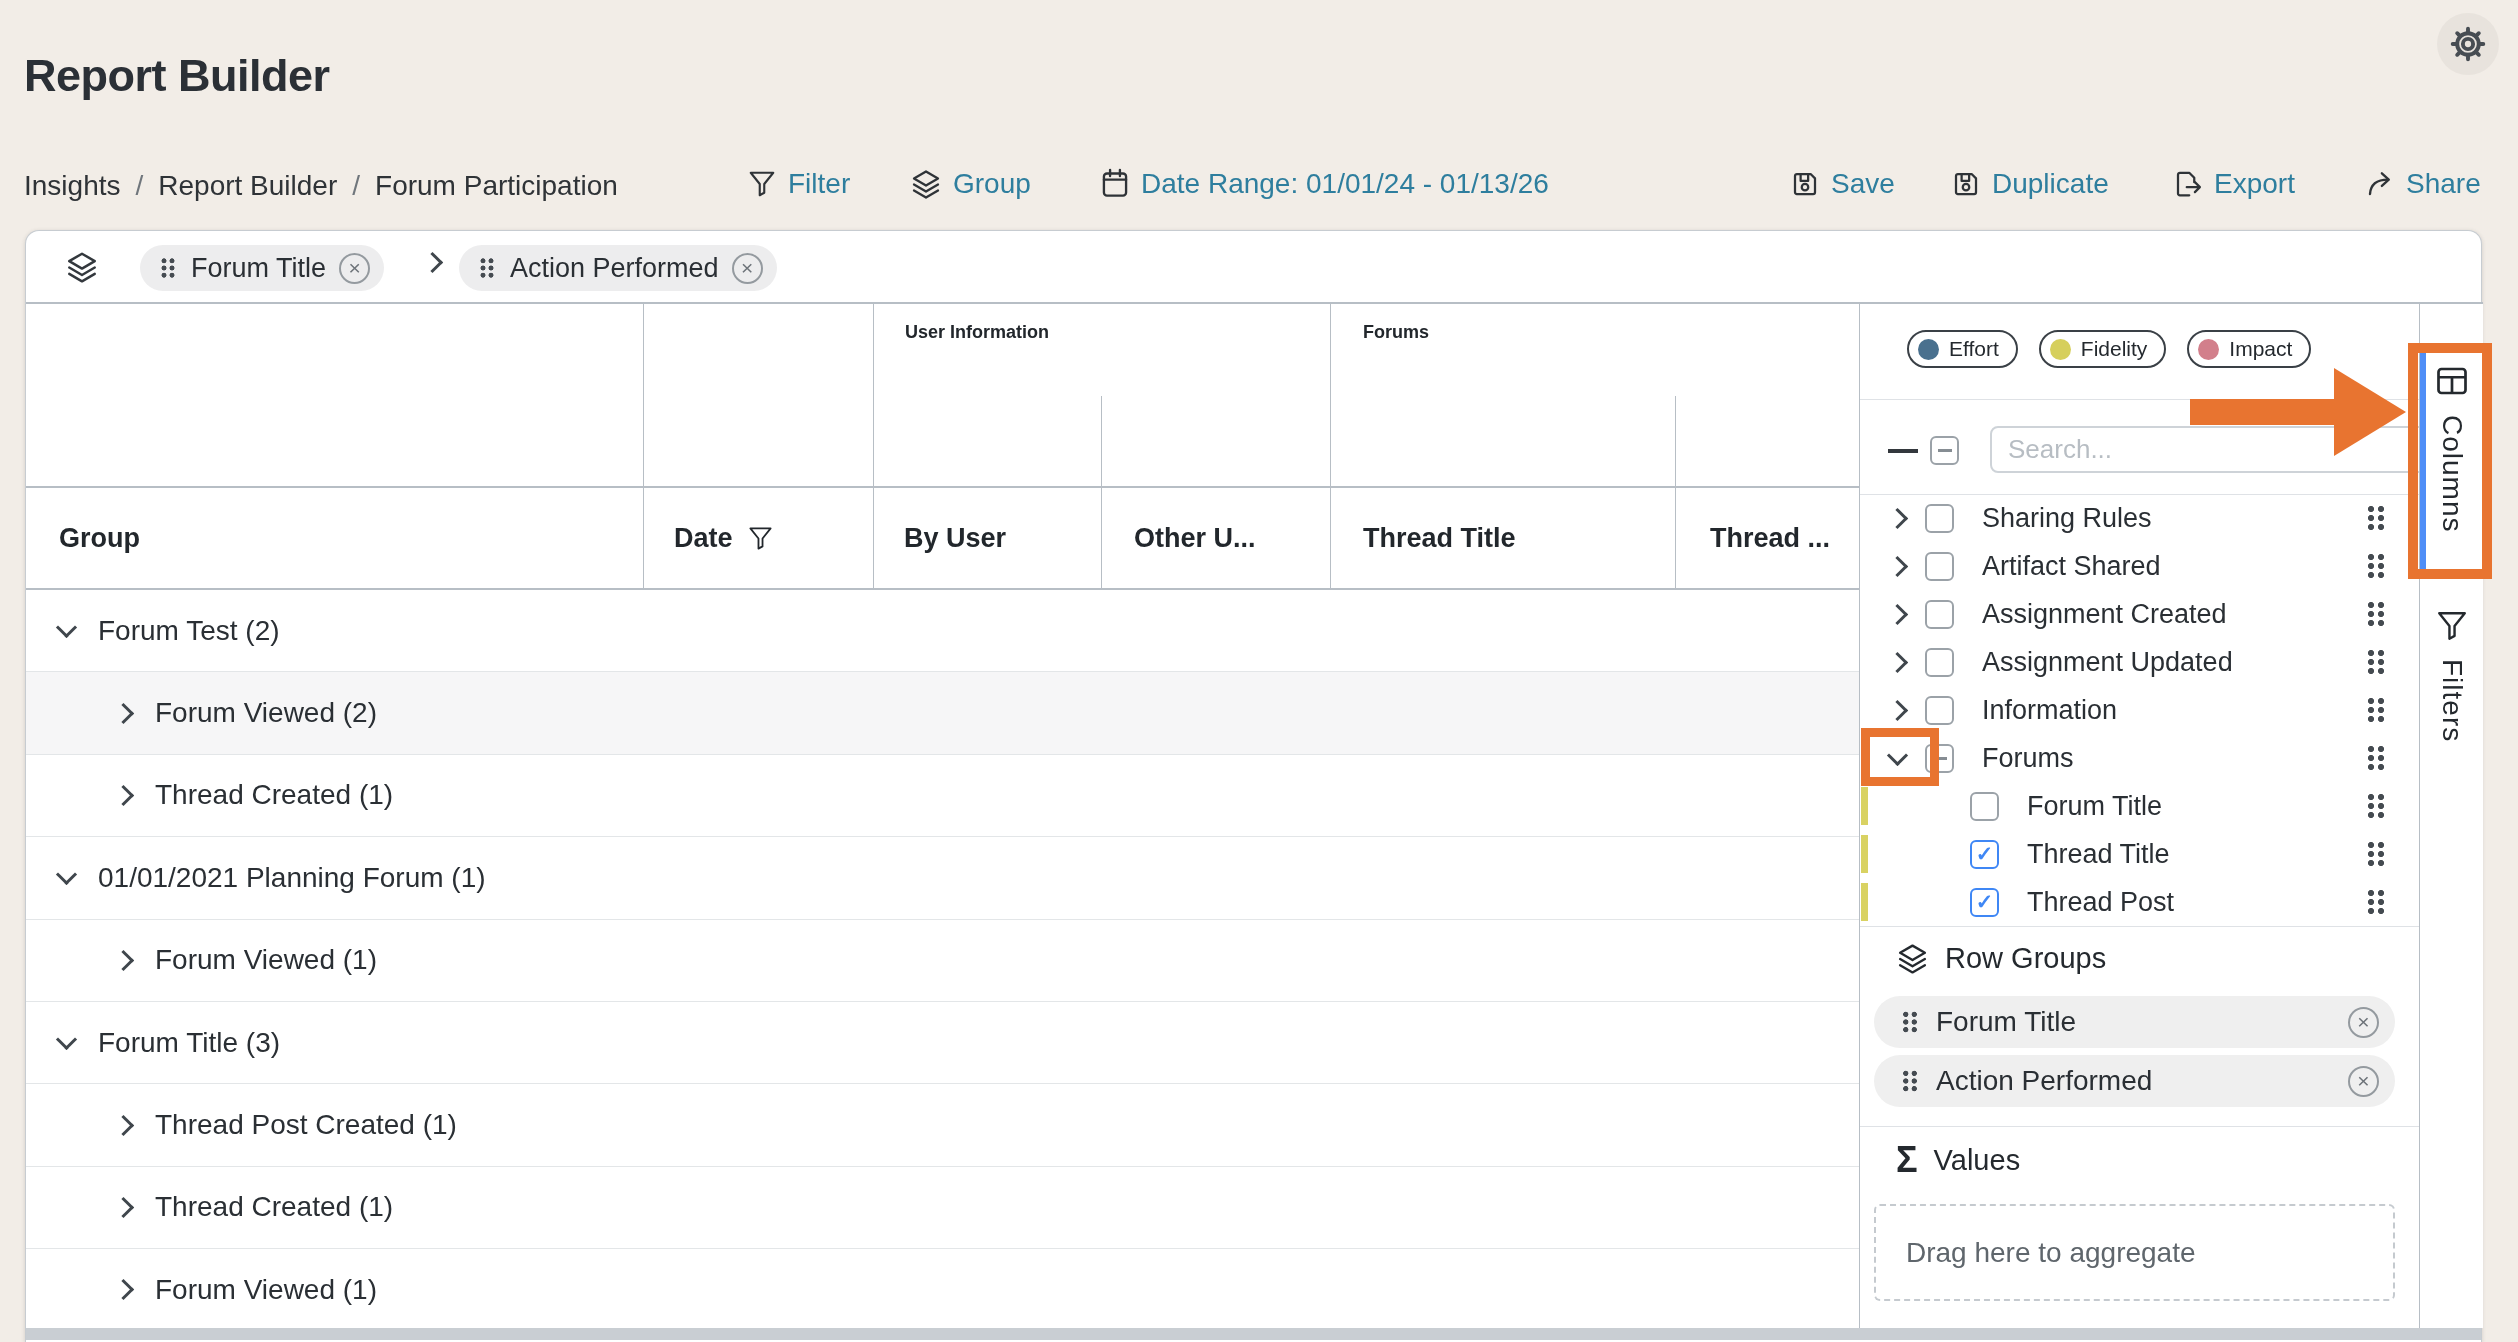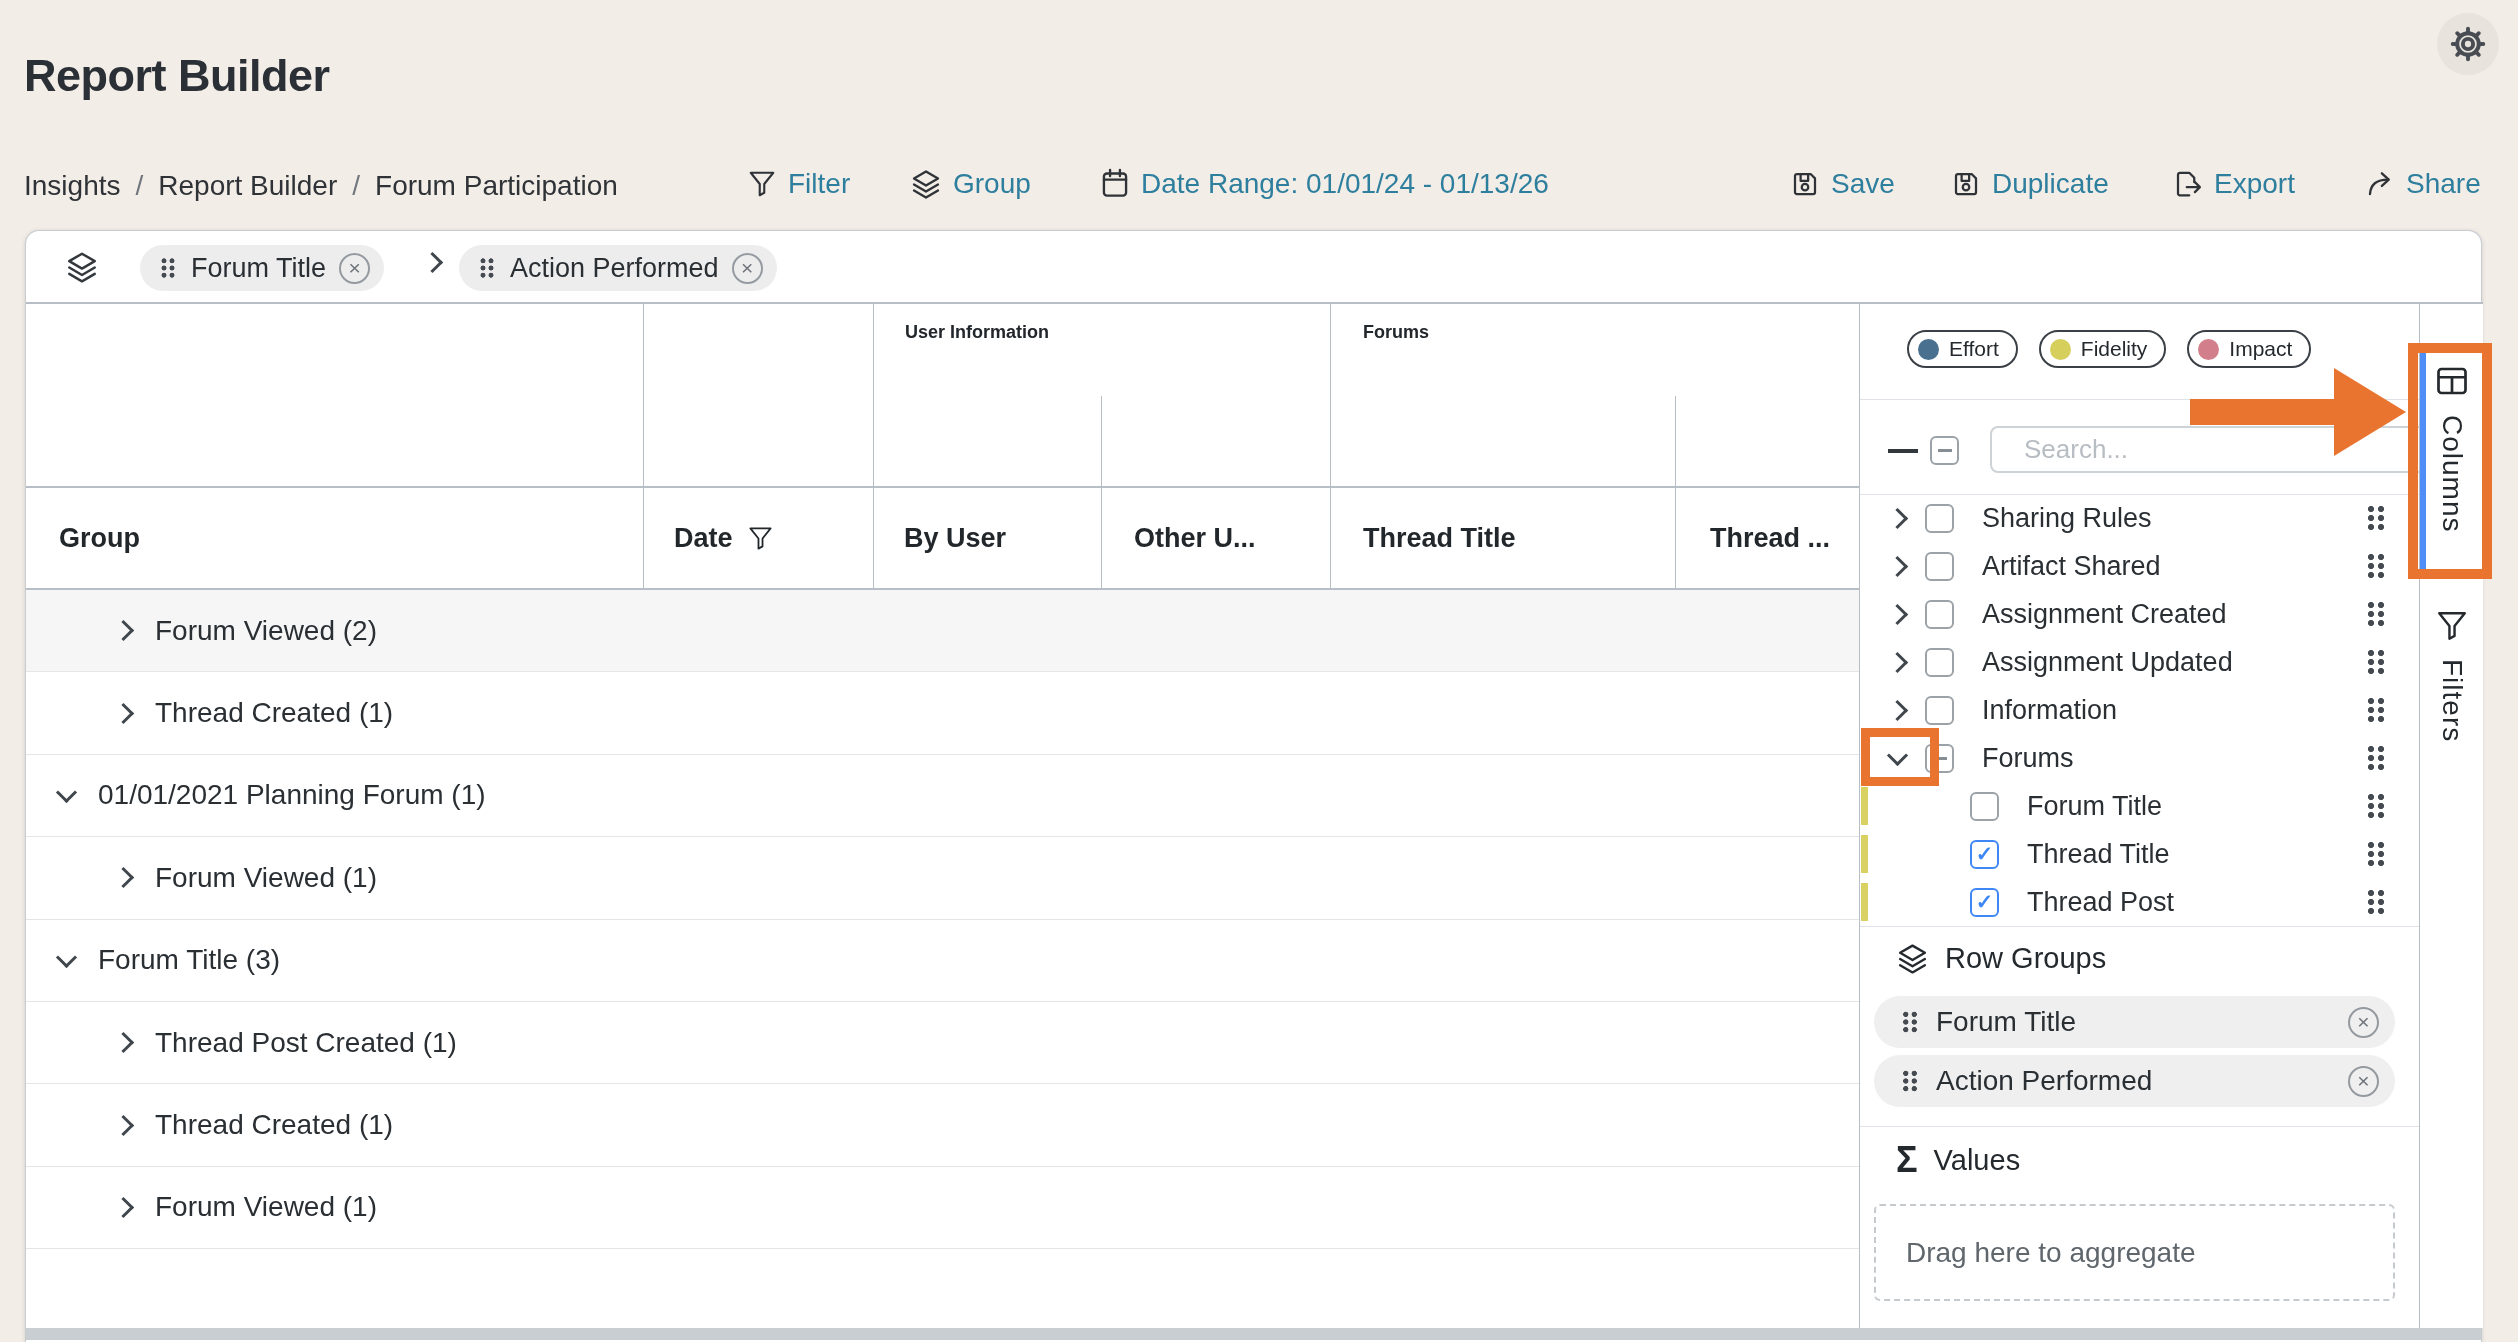--- a/index.html
+++ b/index.html
@@ -70,21 +70,21 @@
   .pdiv1 { top:95px; } .pdiv2 { top:190px; } .pdiv3 { top:622px; } .pdiv4 { top:822px; }
 
   .minus-icon { left:28px; top:145px; width:30px; height:4px; background:#33383d; cursor:pointer; }
   .cbx { width:29px; height:29px; border:2px solid #9ba2a8; border-radius:6px; background:#fff;
     display:flex; align-items:center; justify-content:center; flex:none; cursor:pointer; }
   .cbx.indet::after { content:""; width:14px; height:3px; background:#868d93; }
   .cbx.checked { border-color:#3f87f5; }
   .cbx.checked::after { content:"\2713"; color:#3f87f5; font-size:21px; font-weight:700; }
   .sel-all { left:70px; top:132px; }
   .search-input { left:130px; top:122px; width:468px; height:47px; border:2px solid #ced3d8; border-radius:8px;
-    font-size:26px; color:#2a2f34; padding:0 32px; font-family:inherit; outline:none; background:#fff; }
+    font-size:26px; color:#2a2f34; padding:0 16px; font-family:inherit; outline:none; background:#fff; }
   .search-input::placeholder { color:#b7bdc3; }
 
   .tree-row { left:0; width:560px; height:48px; display:flex; align-items:center; cursor:pointer; }
   .tree-row .label { font-size:27px; color:#2a2f34; }
   .tree-row .chev { margin-left:30px; }
   .tree-row .cbx { margin-left:20px; }
   .tree-row.child .cbx { margin-left:110px; }
   .tree-row .label { margin-left:28px; }
   .tree-row .grip { position:absolute; right:34px; }
   .accent-bar { position:absolute; left:1px; top:5px; width:7px; height:38px; background:#d9d262; }
@@ -285,20 +285,24 @@
       </div>
     <div class="abs col-label" style="left:1337px">
         <span>Thread Title</span>
       </div>
     <div class="abs col-label" style="left:1684px">
         <span>Thread ...</span>
       </div>
   </div>
 
   <div class="abs tbody">
+    <div class="trow lvl0">
+      <span class="chev down"></span>
+      <span class="row-label">Forum Test (2)</span>
+    </div>
     <div class="trow lvl1 shaded">
       <span class="chev right"></span>
       <span class="row-label">Forum Viewed (2)</span>
     </div>
     <div class="trow lvl1">
       <span class="chev right"></span>
       <span class="row-label">Thread Created (1)</span>
     </div>
     <div class="trow lvl0">
       <span class="chev down"></span>

